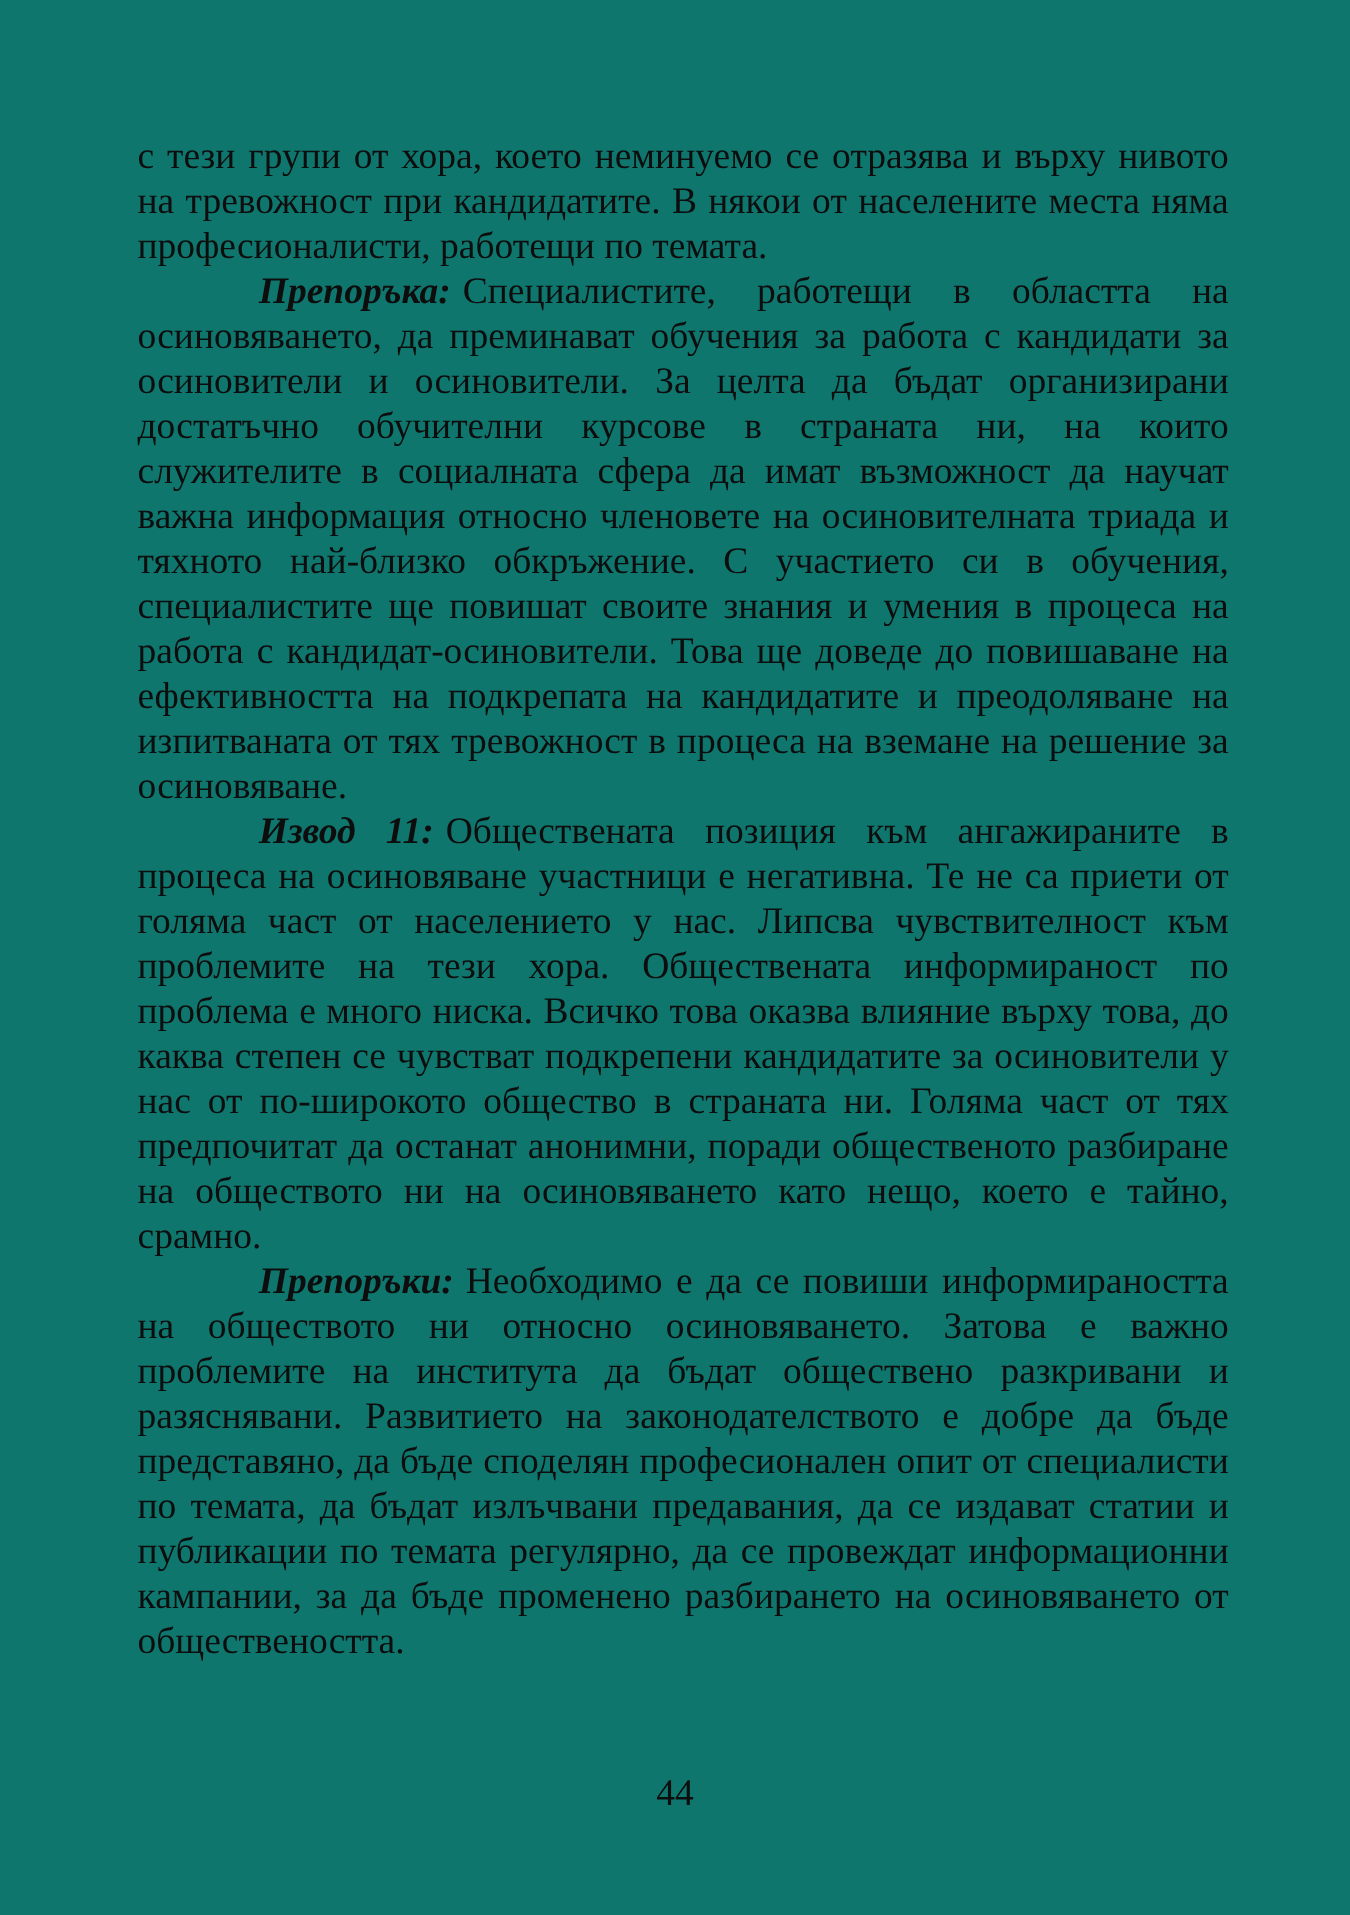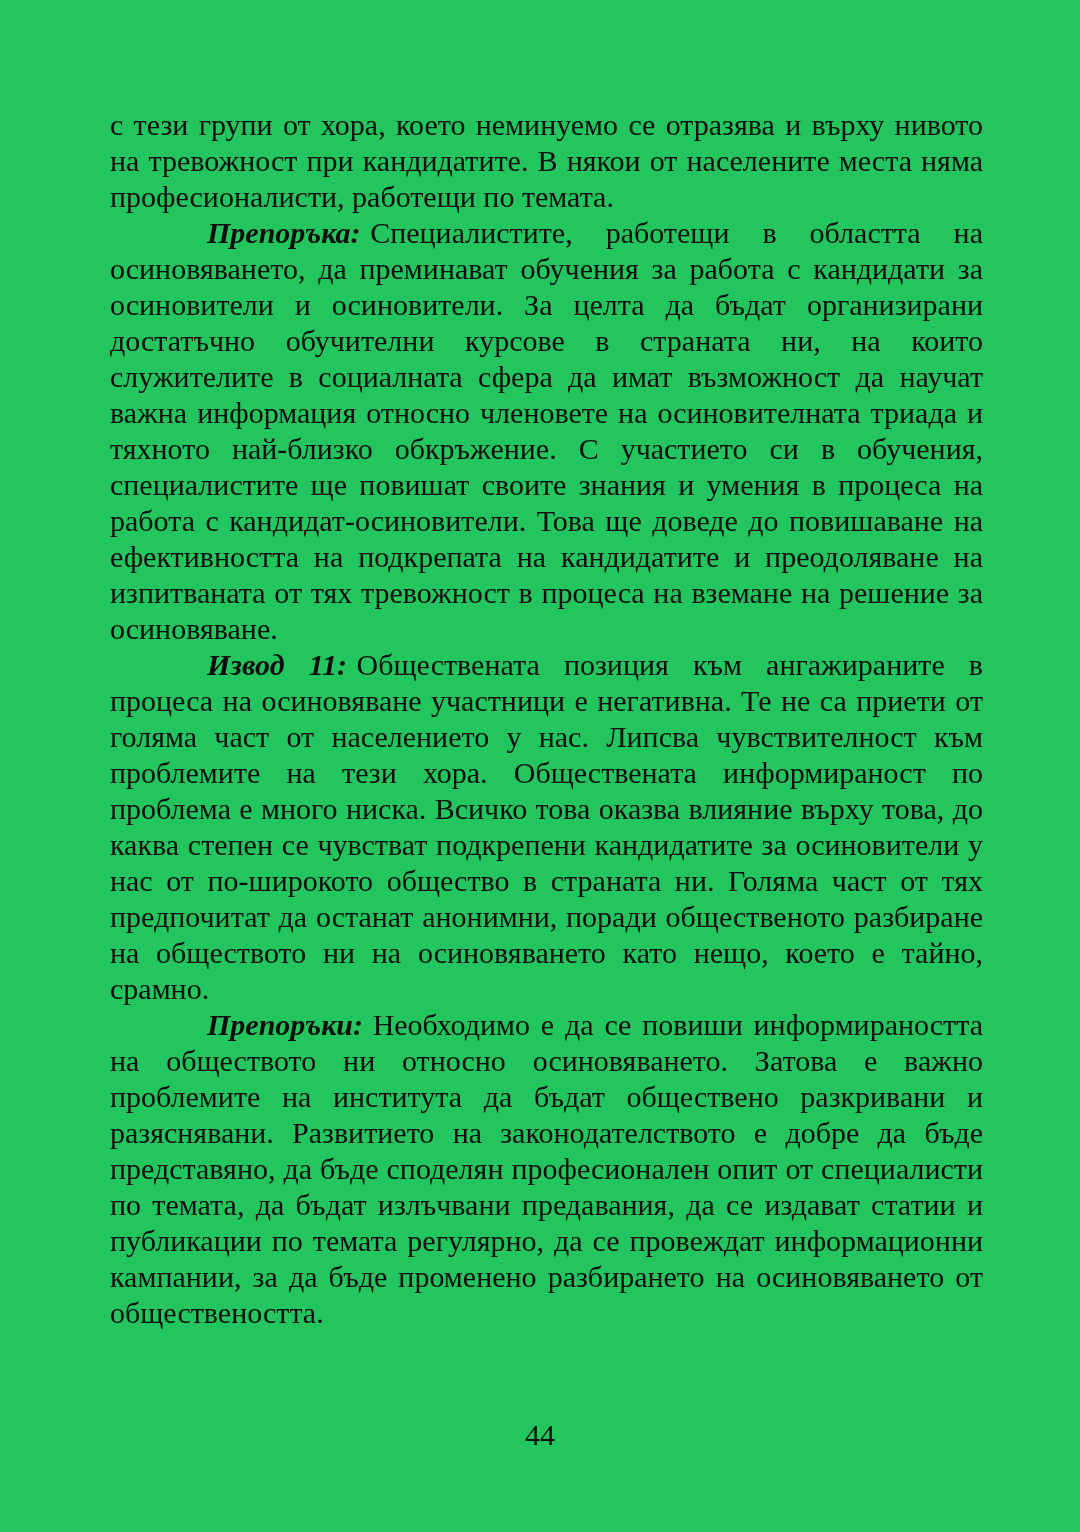--- a/index.html
+++ b/index.html
@@ -11,21 +11,21 @@
     width: 1080px;
     height: 1532px;
     position: relative;
     font-family: "Liberation Serif", "DejaVu Serif", serif;
     color: #0d0d0d;
     overflow: hidden;
   }
   .page {
     position: absolute;
     inset: 0;
-    background: #22c55e;
+    background: #0f766e;
   }
   .text-block {
     position: absolute;
     left: 110px;
     top: 107px;
     width: 873px;
     font-size: 30px;
     line-height: 36px;
     text-align: justify;
     text-justify: inter-word;

